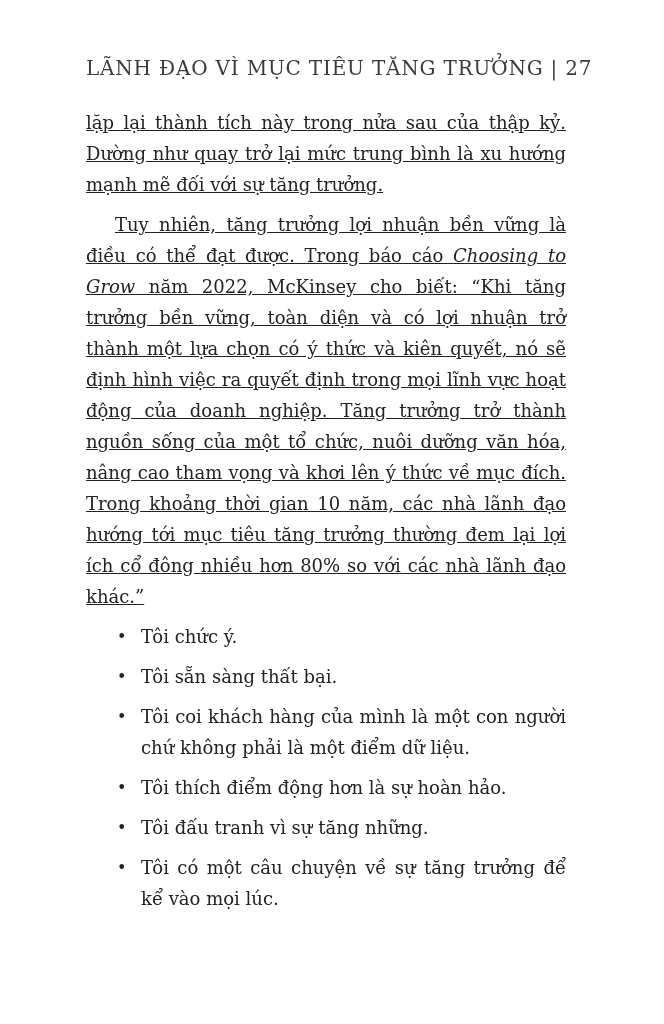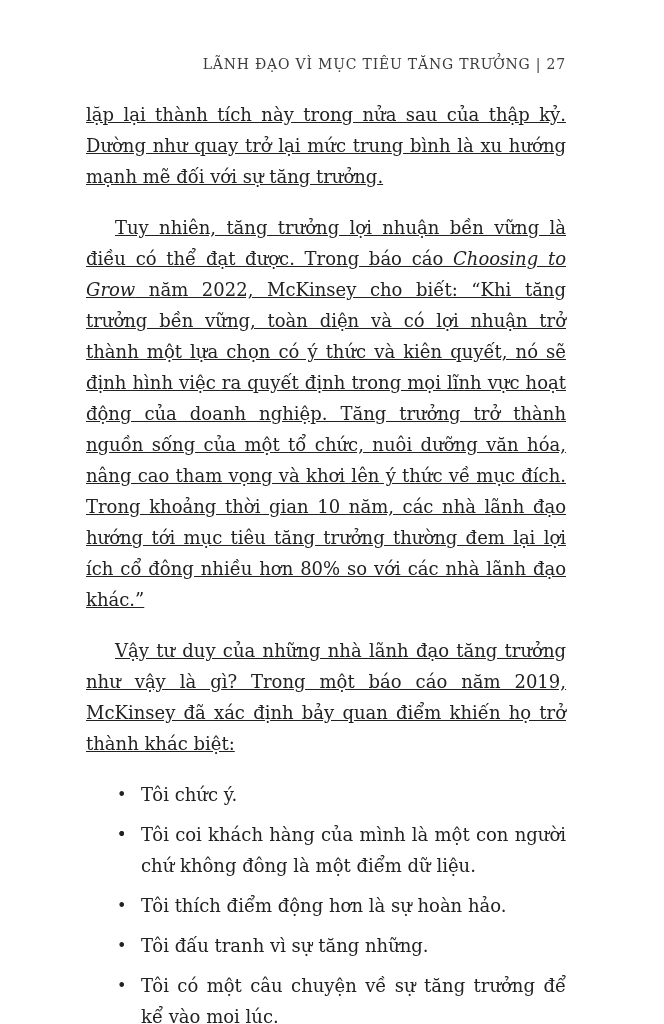--- a/index.html
+++ b/index.html
@@ -15,39 +15,39 @@
     width: 664px;
     height: 1024px;
     box-sizing: border-box;
     background: #ffffff;
     padding: 56px 98px 0 86px;
     font-family: "DejaVu Serif", "Liberation Serif", serif;
     color: #222222;
   }
   .running-head {
     text-align: right;
-    font-size: 14px;
+    font-size: 20px;
     letter-spacing: 0.8px;
     color: #3c3c3c;
     margin: 0 0 27px 0;
     white-space: nowrap;
   }
   .body-text {
     font-size: 18px;
     line-height: 31px;
     text-align: justify;
   }
   .body-text p {
     margin: 0;
     text-decoration: underline;
   }
   .body-text p + p,
   .body-text ul + p,
   .body-text p + ul {
-    margin-top: 20px;
+    margin-top: 9px;
   }
   p.indent {
     text-indent: 29px;
   }
   .italic {
     font-style: italic;
   }
   ul.bullet-list {
     list-style: none;
     margin: 9px 0 0 0;
@@ -71,26 +71,25 @@
 <div class="page">
 
   <header class="running-head">LÃNH ĐẠO VÌ MỤC TIÊU TĂNG TRƯỞNG | 27</header>
 
   <main class="body-text">
 
     <p>lặp lại thành tích này trong nửa sau của thập kỷ. Dường như quay trở lại mức trung bình là xu hướng mạnh mẽ đối với sự tăng trưởng.</p>
 
     <p class="indent"><span>Tuy nhiên, tăng trưởng lợi nhuận bền vững là điều có thể đạt được. Trong báo cáo </span><span class="italic">Choosing to Grow</span><span> năm 2022, McKinsey cho biết: “Khi tăng trưởng bền vững, toàn diện và có lợi nhuận trở thành một lựa chọn có ý thức và kiên quyết, nó sẽ định hình việc ra quyết định trong mọi lĩnh vực hoạt động của doanh nghiệp. Tăng trưởng trở thành nguồn sống của một tổ chức, nuôi dưỡng văn hóa, nâng cao tham vọng và khơi lên ý thức về mục đích. Trong khoảng thời gian 10 năm, các nhà lãnh đạo hướng tới mục tiêu tăng trưởng thường đem lại lợi ích cổ đông nhiều hơn 80% so với các nhà lãnh đạo khác.”</span></p>
 
-    <p class="indent">Vậy tư duy của những nhà lãnh đạo tăng trưởng như vậy là gì? Trong một báo cáo năm 2019, McKinsey đã xác định bảy quan điểm khiến họ trở thành khác biệt:</p>
 
     <ul class="bullet-list">
       <li><span class="bullet">•</span><span>Tôi chức ý.</span></li>
-      <li><span class="bullet">•</span></li>
-      <li><span class="bullet">•</span><span>Tôi coi khách hàng của mình là một con người chứ không đông là một điểm dữ liệu.</span></li>
+      <li><span class="bullet">•</span><span>Tôi sẵn sàng thất bại.</span></li>
+      <li><span class="bullet">•</span><span>Tôi coi khách hàng của mình là một con người chứ không phải là một điểm dữ liệu.</span></li>
       <li><span class="bullet">•</span><span>Tôi thích điểm động hơn là sự hoàn hảo.</span></li>
       <li><span class="bullet">•</span><span>Tôi đấu tranh vì sự tăng những.</span></li>
       <li><span class="bullet">•</span><span>Tôi có một câu chuyện về sự tăng trưởng để kể vào mọi lúc.</span></li>
 
     </ul>
 
   </main>
 </div>
 
 </body></html>

